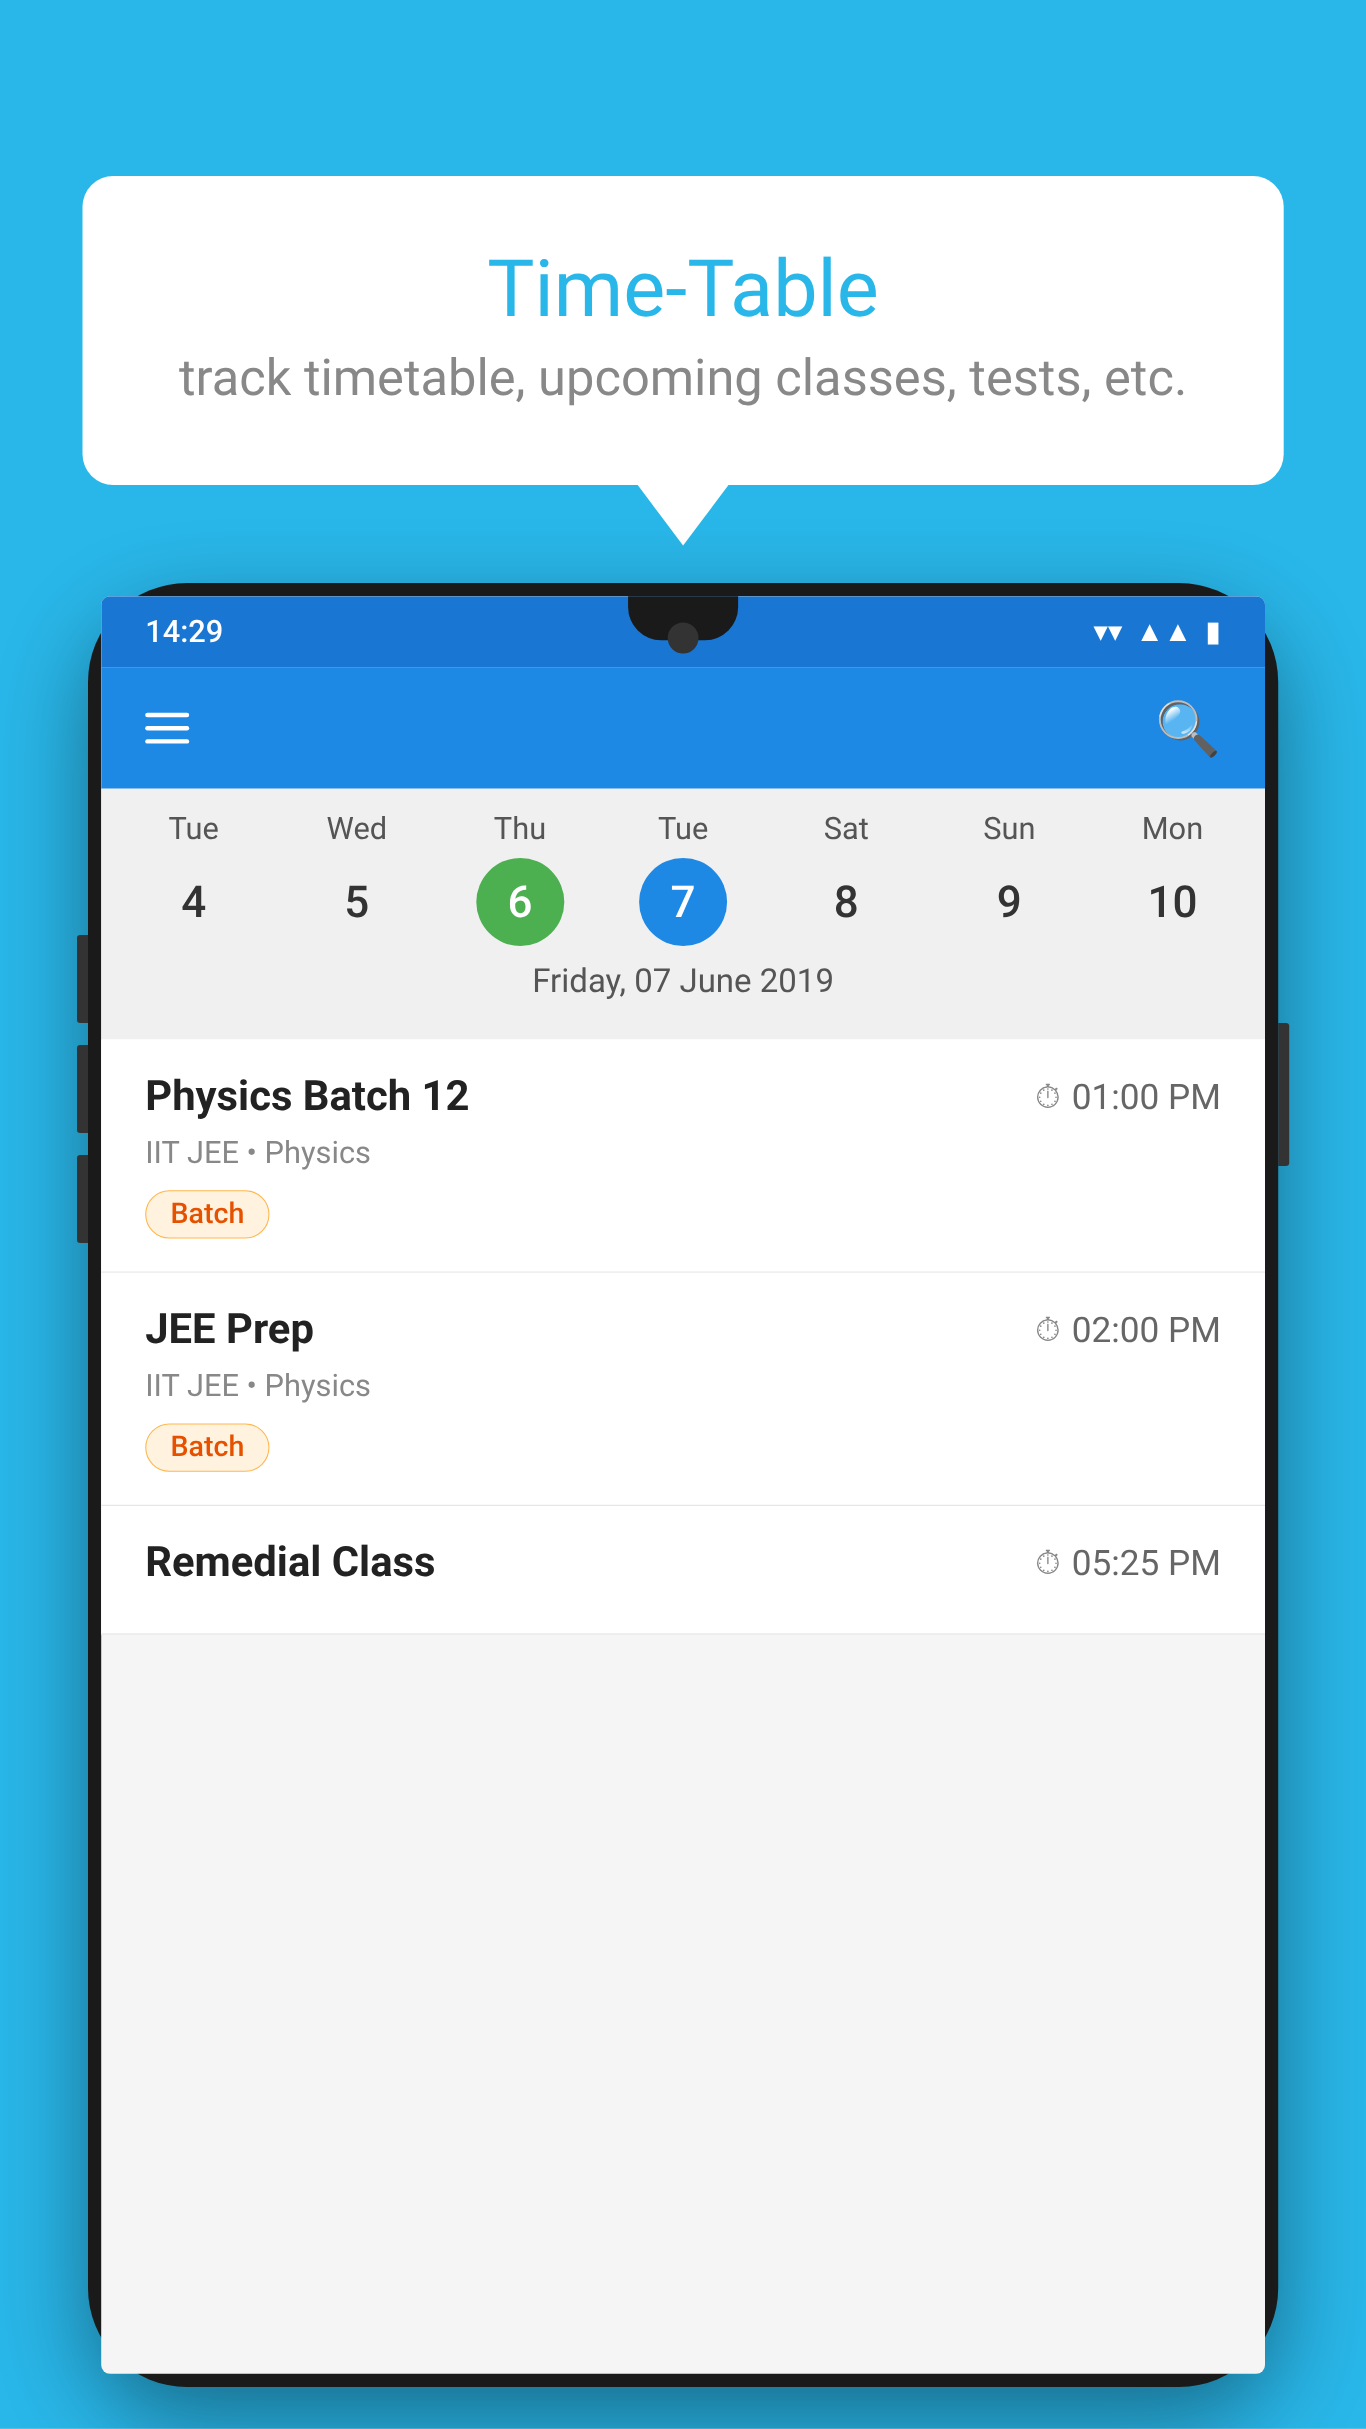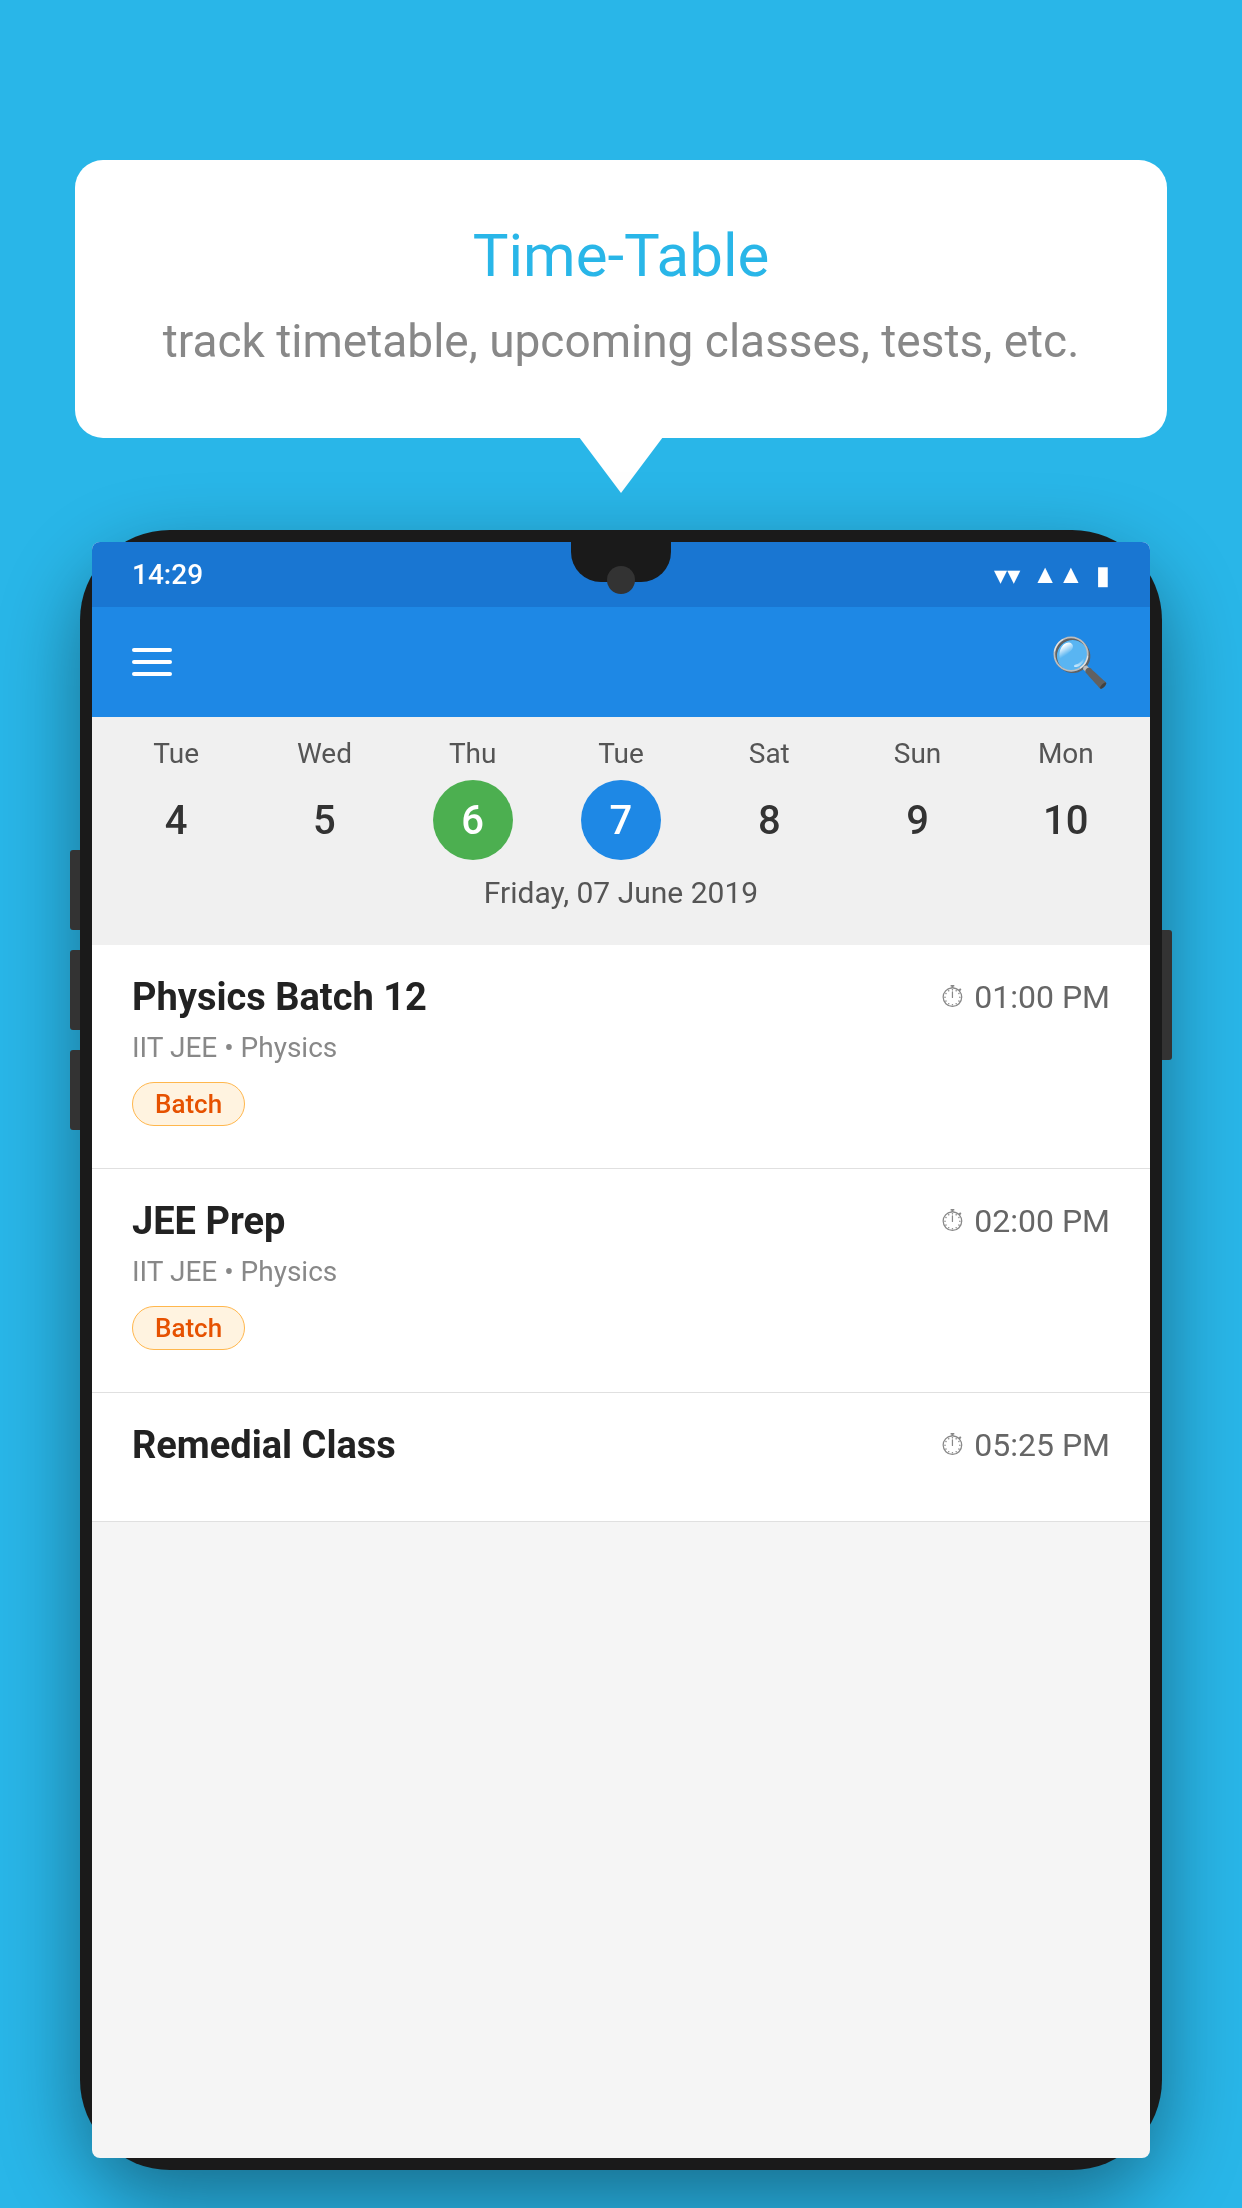--- a/index.html
+++ b/index.html
@@ -34,23 +34,23 @@
       transform: translateX(-50%);
       width: 0;
       height: 0;
       border-left: 45px solid transparent;
       border-right: 45px solid transparent;
       border-top: 60px solid white;
     }
 
     .speech-bubble h1 {
       color: #29B6E8;
-      font-size: 60px;
+      font-size: 72px;
       font-weight: 400;
-      margin-bottom: 23px;
+      margin-bottom: 12px;
     }
 
     .speech-bubble p {
       color: #888;
       font-size: 46px;
       font-weight: 400;
     }
 
     
     .phone-wrapper {
@@ -227,21 +227,21 @@
 
     
     .schedule-list {
       background: white;
       flex: 1;
     }
 
     .schedule-item {
       background: white;
       border-bottom: 1px solid #e0e0e0;
-      padding: 30px 40px 42px;
+      padding: 30px 40px 30px;
     }
 
     .schedule-item-header {
       display: flex;
       justify-content: space-between;
       align-items: center;
       margin-bottom: 12px;
     }
 
     .schedule-title {

